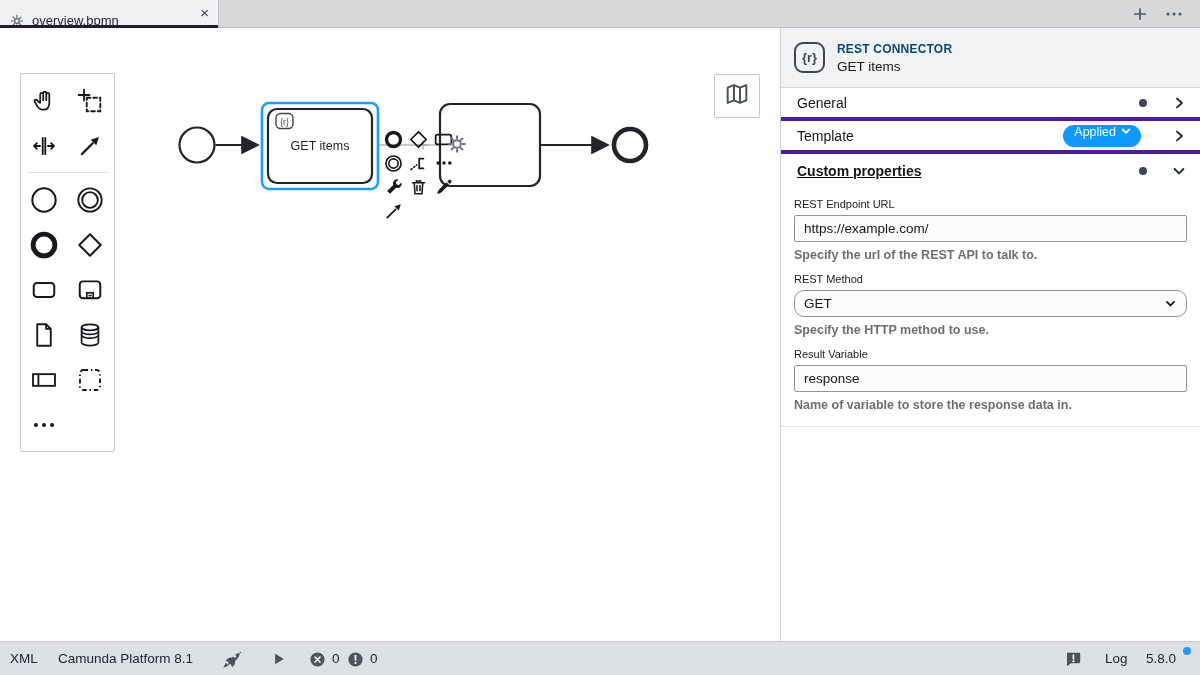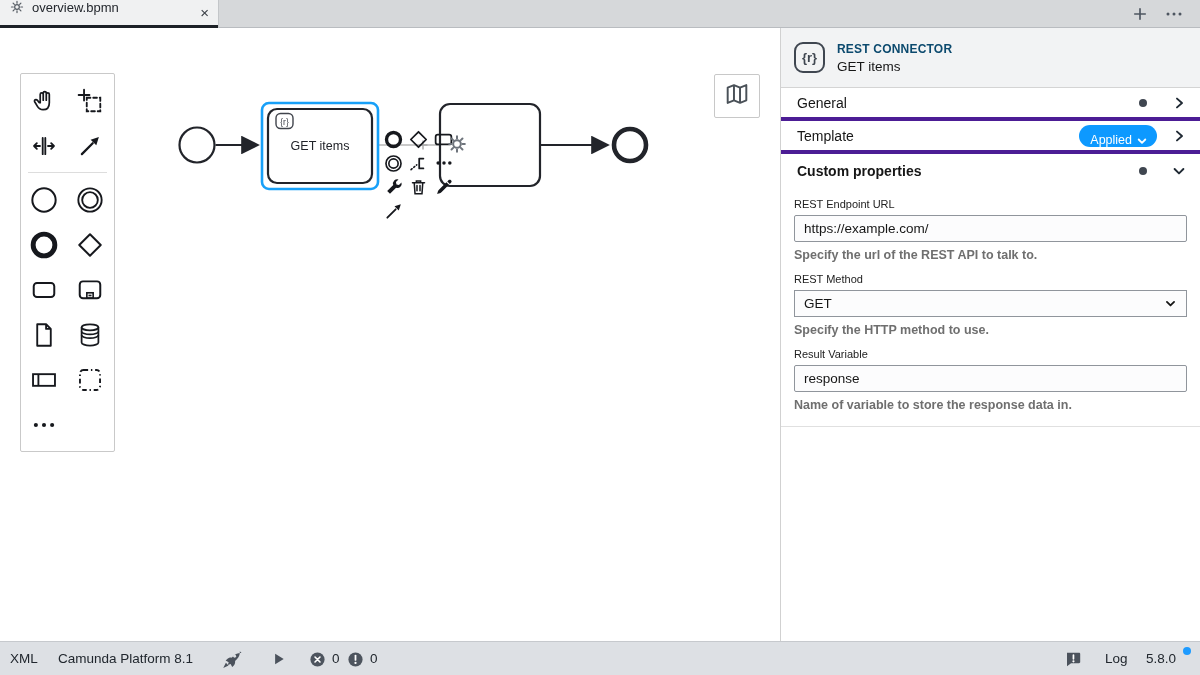--- a/index.html
+++ b/index.html
@@ -1,21 +1,21 @@
 <!DOCTYPE html>
 <html><head>
 <meta charset="utf-8">
 <style>
   * { margin:0; padding:0; box-sizing:border-box; }
   html,body { width:1200px; height:675px; font-family:"Liberation Sans", sans-serif; background:#fff; overflow:hidden; }
   #app { position:relative; width:1200px; height:675px; }
 
   
   #tabbar { position:absolute; left:0; top:0; width:1200px; height:28px; background:#d6d8da; border-bottom:1px solid #b9bcc0; }
-  .tab { position:absolute; left:0; top:0; width:219px; height:28px; background:#f0f1f2; display:flex; align-items:flex-start; border-right:1px solid #c3c6c9; }
+  .tab { position:absolute; left:0; top:0; width:219px; height:28px; background:#f0f1f2; display:flex; align-items:flex-end; border-right:1px solid #c3c6c9; }
   .tab::after { content:""; position:absolute; left:0; bottom:0; width:100%; height:3px; background:#1d2127; }
   .tab-title { font-size:13px; color:#23272d; margin-left:8px; }
   .tab-close { position:absolute; right:9px; top:4px; font-size:15px; color:#3a3f46; cursor:pointer; line-height:18px; }
   .tab-gear { margin-left:10px; display:flex; }
   .bar-btn { position:absolute; top:5px; display:flex; }
 
   
   #canvas { position:absolute; left:0; top:28px; width:780px; height:613px; background:#fff; }
 
   
@@ -38,27 +38,27 @@
   .elem-icon { width:31px; height:31px; border:2px solid #3f4650; border-radius:9px; display:flex; align-items:center; justify-content:center; font-size:13px; font-weight:bold; color:#3f4650; background:#f2f3f4; }
   .hdr-text { margin-left:12px; }
   .hdr-type { font-size:12px; font-weight:bold; color:#0c4a6e; letter-spacing:.2px; }
   .hdr-name { font-size:13.5px; color:#161616; margin-top:3px; }
 
   .prow { display:flex; align-items:center; height:33px; border-bottom:4px solid #4c1d95; padding:0 13px 0 16px; cursor:pointer; }
   .prow-label { font-size:14px; color:#161616; flex:1; }
   .prow-label.bold { font-weight:bold; }
   .ind-dot { width:8px; height:8px; border-radius:50%; background:#3f4650; margin-right:24px; }
   .chev { display:flex; }
-  .badge { background:#0d99ff; color:#fff; border-radius:12px; height:22px; padding:0 9px 0 11px; display:flex; align-items:flex-end; font-size:12.5px; margin-right:14px; cursor:pointer; }
+  .badge { background:#0d99ff; color:#fff; border-radius:12px; height:22px; padding:0 9px 0 11px; display:flex; align-items:flex-start; font-size:12.5px; margin-right:30px; cursor:pointer; }
   .badge svg { margin-left:4px; }
 
   #fields { padding:0 13px 14px 13px; border-bottom:1px solid #e0e0e0; }
   .f-label { margin-top:11px; font-size:11px; color:#222; }
   .f-input { margin-top:5px; width:100%; height:27px; border:1px solid #90959c; background:#fcfcfd; border-radius:2px; font-family:"Liberation Sans",sans-serif; font-size:13.5px; padding:0 9px; color:#161616; }
-  .f-select { margin-top:5px; width:100%; height:27px; border:1px solid #90959c; background:#fcfcfd; border-radius:0; font-size:13.5px; color:#161616; display:flex; align-items:center; justify-content:space-between; padding:0 9px; cursor:pointer; }
+  .f-select { margin-top:5px; width:100%; height:27px; border:1px solid #90959c; background:#fcfcfd; border-radius:10px; font-size:13.5px; color:#161616; display:flex; align-items:center; justify-content:space-between; padding:0 9px; cursor:pointer; }
   .f-desc { margin-top:6px; font-size:12.5px; color:#6f6f6f;font-weight:bold; }
 
   
   #statusbar { position:absolute; left:0; top:641px; width:1200px; height:34px; background:#dde0e4; border-top:1px solid #c6c9cd; font-size:13.5px; color:#21272e; }
   #statusbar .sb { position:absolute; top:0; height:50px; line-height:34px; }
   #statusbar .sb-icon { position:absolute; display:flex; align-items:center; height:34px; }
   .ver-dot { position:absolute; left:1183px; top:5px; width:8px; height:8px; border-radius:50%; background:#1e9bff; }
 
   svg { overflow:visible; }
 </style>
@@ -327,21 +327,21 @@
             <path d="M3.6 6L8 10.4 12.4 6"></path>
           </svg>
       </span>
       <span class="chev">
         <svg width="16" height="16" viewBox="0 0 16 16" fill="none" stroke="#1f2933" stroke-width="1.9" stroke-linecap="round" stroke-linejoin="round">
             <path d="M6 3.6L11 8l-5 4.4"></path>
           </svg>
       </span>
     </div>
 
-    <div class="prow" style="border-bottom:none;">
+    <div class="prow" style="border-bottom:none;text-decoration:underline;">
       <span class="prow-label bold">Custom properties</span>
       <span class="ind-dot"></span>
       <span class="chev">
         <svg width="16" height="16" viewBox="0 0 16 16" fill="none" stroke="#1f2933" stroke-width="1.9" stroke-linecap="round" stroke-linejoin="round">
             <path d="M3.6 6L8 10.4 12.4 6"></path>
           </svg>
       </span>
     </div>
 
     <div id="fields">

